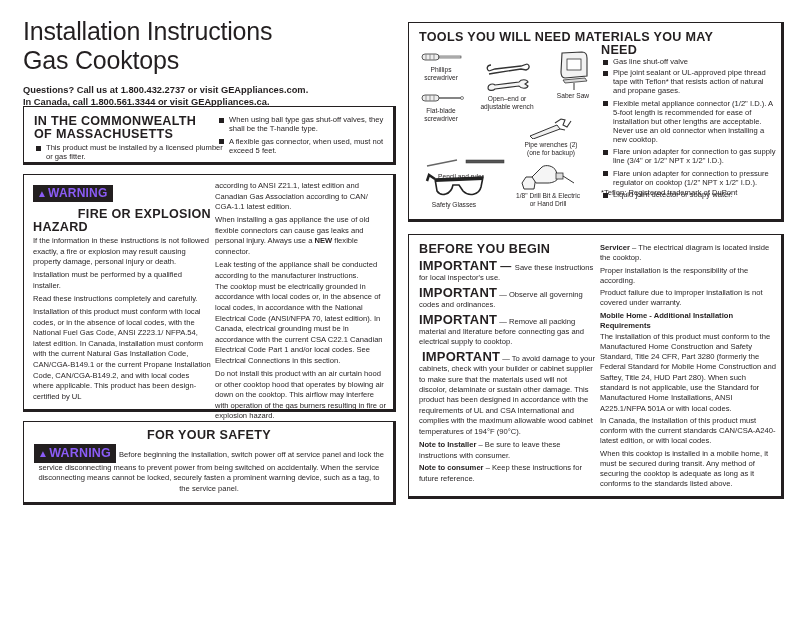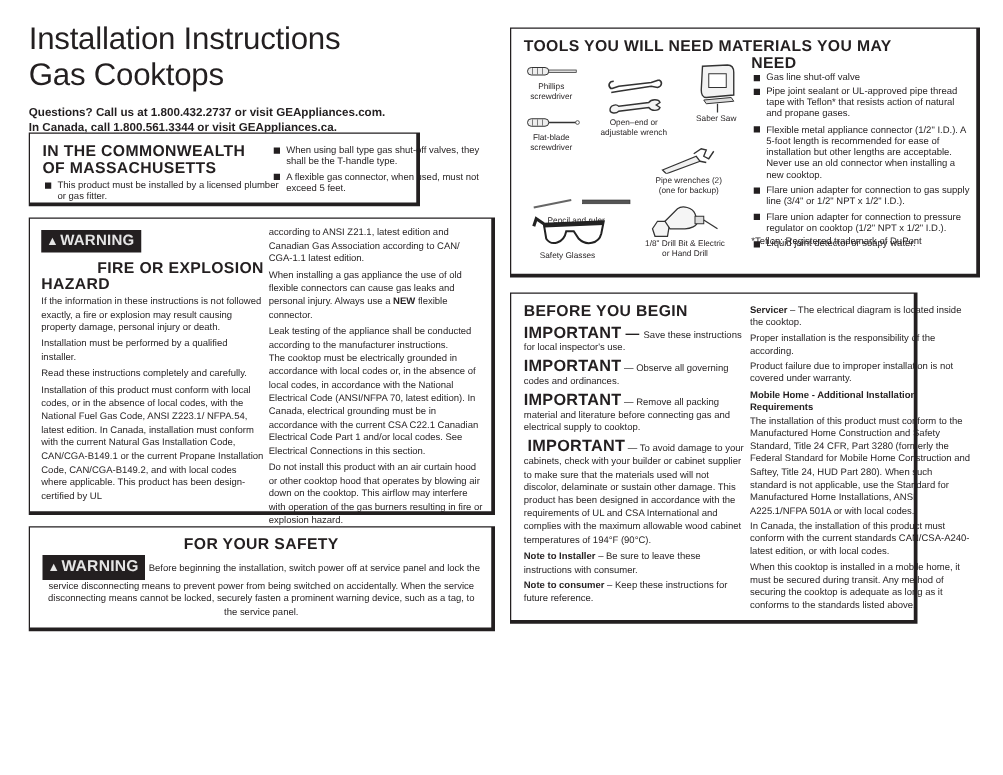--- a/index.html
+++ b/index.html
@@ -16,39 +16,39 @@
   }
   .title { font-weight: normal; font-size: 25px; line-height: 29px; letter-spacing: -0.2px; }
   .contact { font-weight: bold; font-size: 9.3px; line-height: 12px; }
   .h-sec { font-weight: bold; font-size: 12.6px; line-height: 13px; letter-spacing: 0.3px; }
   .body-txt { font-size: 7.6px; line-height: 10.6px; }
   .body-txt p { margin-bottom: 2.5px; }
   .bullets { list-style: none; }
   .bullets li { position: relative; padding-left: 12px; font-size: 7.6px; line-height: 9px; margin-bottom: 3.5px; }
   .bullets li::before { content: ""; position: absolute; left: 2px; top: 2.5px; width: 5px; height: 5px; background: #231f20; }
   .warn-badge {
-    display: inline-block; background: #231f20; color: #e5e5e5; font-weight: bold;
+    display: inline-block; background: #231f20; color: #8b5cf6; font-weight: bold;
     font-size: 12px; line-height: 17px; padding: 0 5px 0 4px; letter-spacing: 0.2px;
   }
   .warn-badge .tri { font-size: 10px; margin-right: 1px; }
   .imp { font-weight: bold; font-size: 13px; letter-spacing: 0.2px; }
   .tool-lbl { position: absolute; font-size: 6.6px; line-height: 8px; text-align: center; color: #231f20; }
   b { font-weight: bold; }
 </style>
 </head>
 <body>
 
 <div class="abs" style="left:23px; top:17px; width:370px;">
   <div class="title">Installation Instructions</div>
   <div class="title">Gas Cooktops</div>
   <div class="contact" style="margin-top:9px;">Questions? Call us at 1.800.432.2737 or visit GEAppliances.com.</div>
   <div class="contact">In Canada, call 1.800.561.3344 or visit GEAppliances.ca.</div>
 </div>
 
-<div class="box" style="left:23px; top:106px; width:313px; height:59px;">
+<div class="box" style="left:23px; top:106px; width:373px; height:59px;">
   <div class="abs" style="left:10px; top:8px; width:190px;">
     <div class="h-sec">IN THE COMMONWEALTH</div>
     <div class="h-sec">OF MASSACHUSETTS</div>
     <ul class="bullets" style="margin-top:2px;">
       <li>This product must be installed by a licensed plumber or gas fitter.</li>
     </ul>
   </div>
   <div class="abs" style="left:193px; top:8px; width:170px;">
     <ul class="bullets">
       <li>When using ball type gas shut-off valves, they shall be the T-handle type.</li>
@@ -180,21 +180,21 @@
     <li style="margin-bottom:2px;">Gas line shut-off valve</li>
     <li>Pipe joint sealant or UL-approved pipe thread tape with Teflon* that resists action of natural and propane gases.</li>
     <li>Flexible metal appliance connector (1/2" I.D.). A 5-foot length is recommended for ease of installation but other lengths are acceptable. Never use an old connector when installing a new cooktop.</li>
     <li>Flare union adapter for connection to gas supply line (3/4" or 1/2" NPT x 1/2" I.D.).</li>
     <li>Flare union adapter for connection to pressure regulator on cooktop (1/2" NPT x 1/2" I.D.).</li>
     <li>Liquid joint detector or soapy water.</li>
   </ul>
   <div class="body-txt" style="position:absolute; left:192px; top:165px;">*Teflon: Registered trademark of DuPont</div>
 </div>
 
-<div class="box" style="left:408px; top:234px; width:326px; height:265px;padding-left:12px;">
+<div class="box" style="left:408px; top:234px; width:376px; height:265px;padding-left:12px;">
   <div class="abs" style="left:10px; top:8px; width:176px;">
     <div class="h-sec">BEFORE YOU BEGIN</div>
     <div class="body-txt" style="margin-top:5px; line-height:10.4px;">
       <p><span class="imp">IMPORTANT</span><span class="imp" style="font-size:11px;"> — </span><span>Save these instructions for local inspector's use.</span></p>
       <p style="margin-top:4px;"><span class="imp">IMPORTANT</span><span> — Observe all governing codes and ordinances.</span></p>
       <p style="margin-top:4px;"><span class="imp">IMPORTANT</span><span> — Remove all packing material and literature before connecting gas and electrical supply to cooktop.</span></p>
       <p style="margin-top:4px;"><span class="imp" style="margin-left:3px;">IMPORTANT</span><span> — To avoid damage to your cabinets, check with your builder or cabinet supplier to make sure that the materials used will not discolor, delaminate or sustain other damage. This product has been designed in accordance with the requirements of UL and CSA International and complies with the maximum allowable wood cabinet temperatures of 194°F (90°C).</span></p>
       <p style="margin-top:3px;"><b>Note to Installer</b><span> – Be sure to leave these instructions with consumer.</span></p>
       <p><b>Note to consumer</b><span> – Keep these instructions for future reference.</span></p>
     </div>

